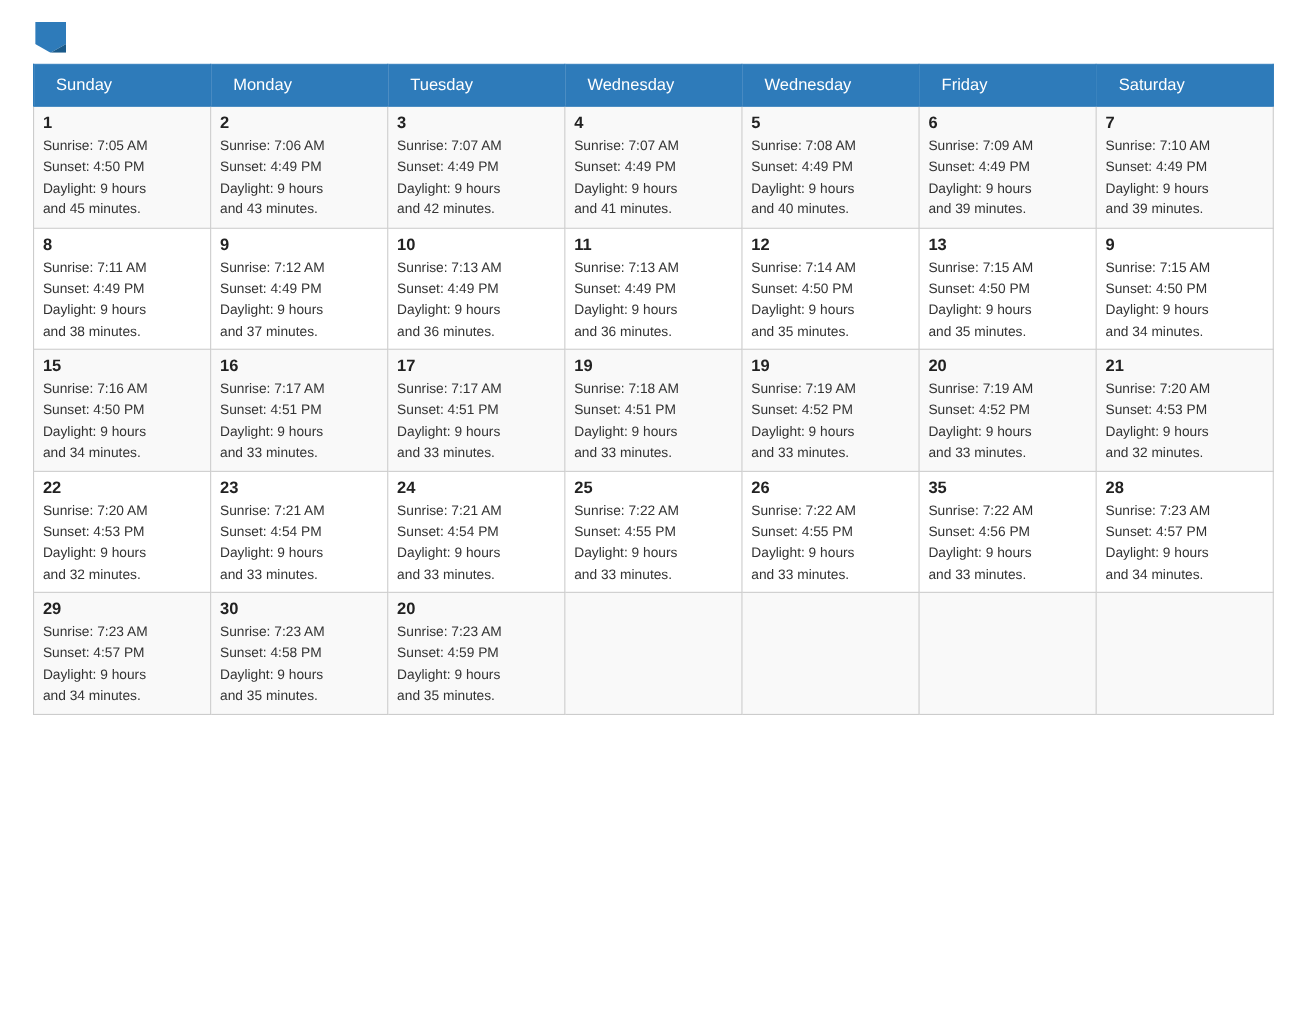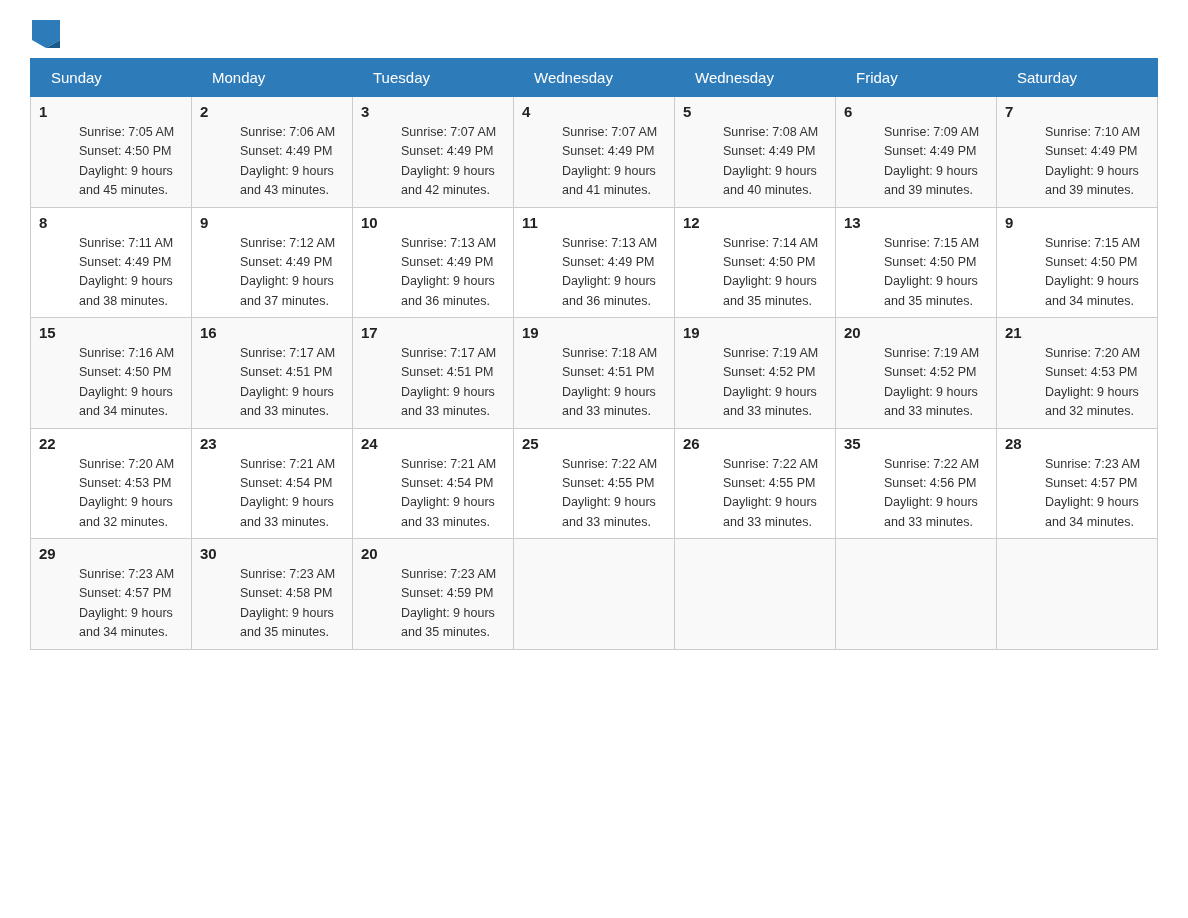--- a/index.html
+++ b/index.html
@@ -87,21 +87,20 @@
       font-size: 15px;
       font-weight: bold;
       color: #222;
       display: block;
       margin-bottom: 3px;
     }
     .day-info {
       font-size: 12.5px;
       color: #333;
       line-height: 1.55;
-      margin-left: 40px;
     }
     .empty-cell {
       background: #f9f9f9 !important;
     }
   </style>
 </head>
 <body>
 
 <div class="header-area">
   <div class="logo-wrapper">

